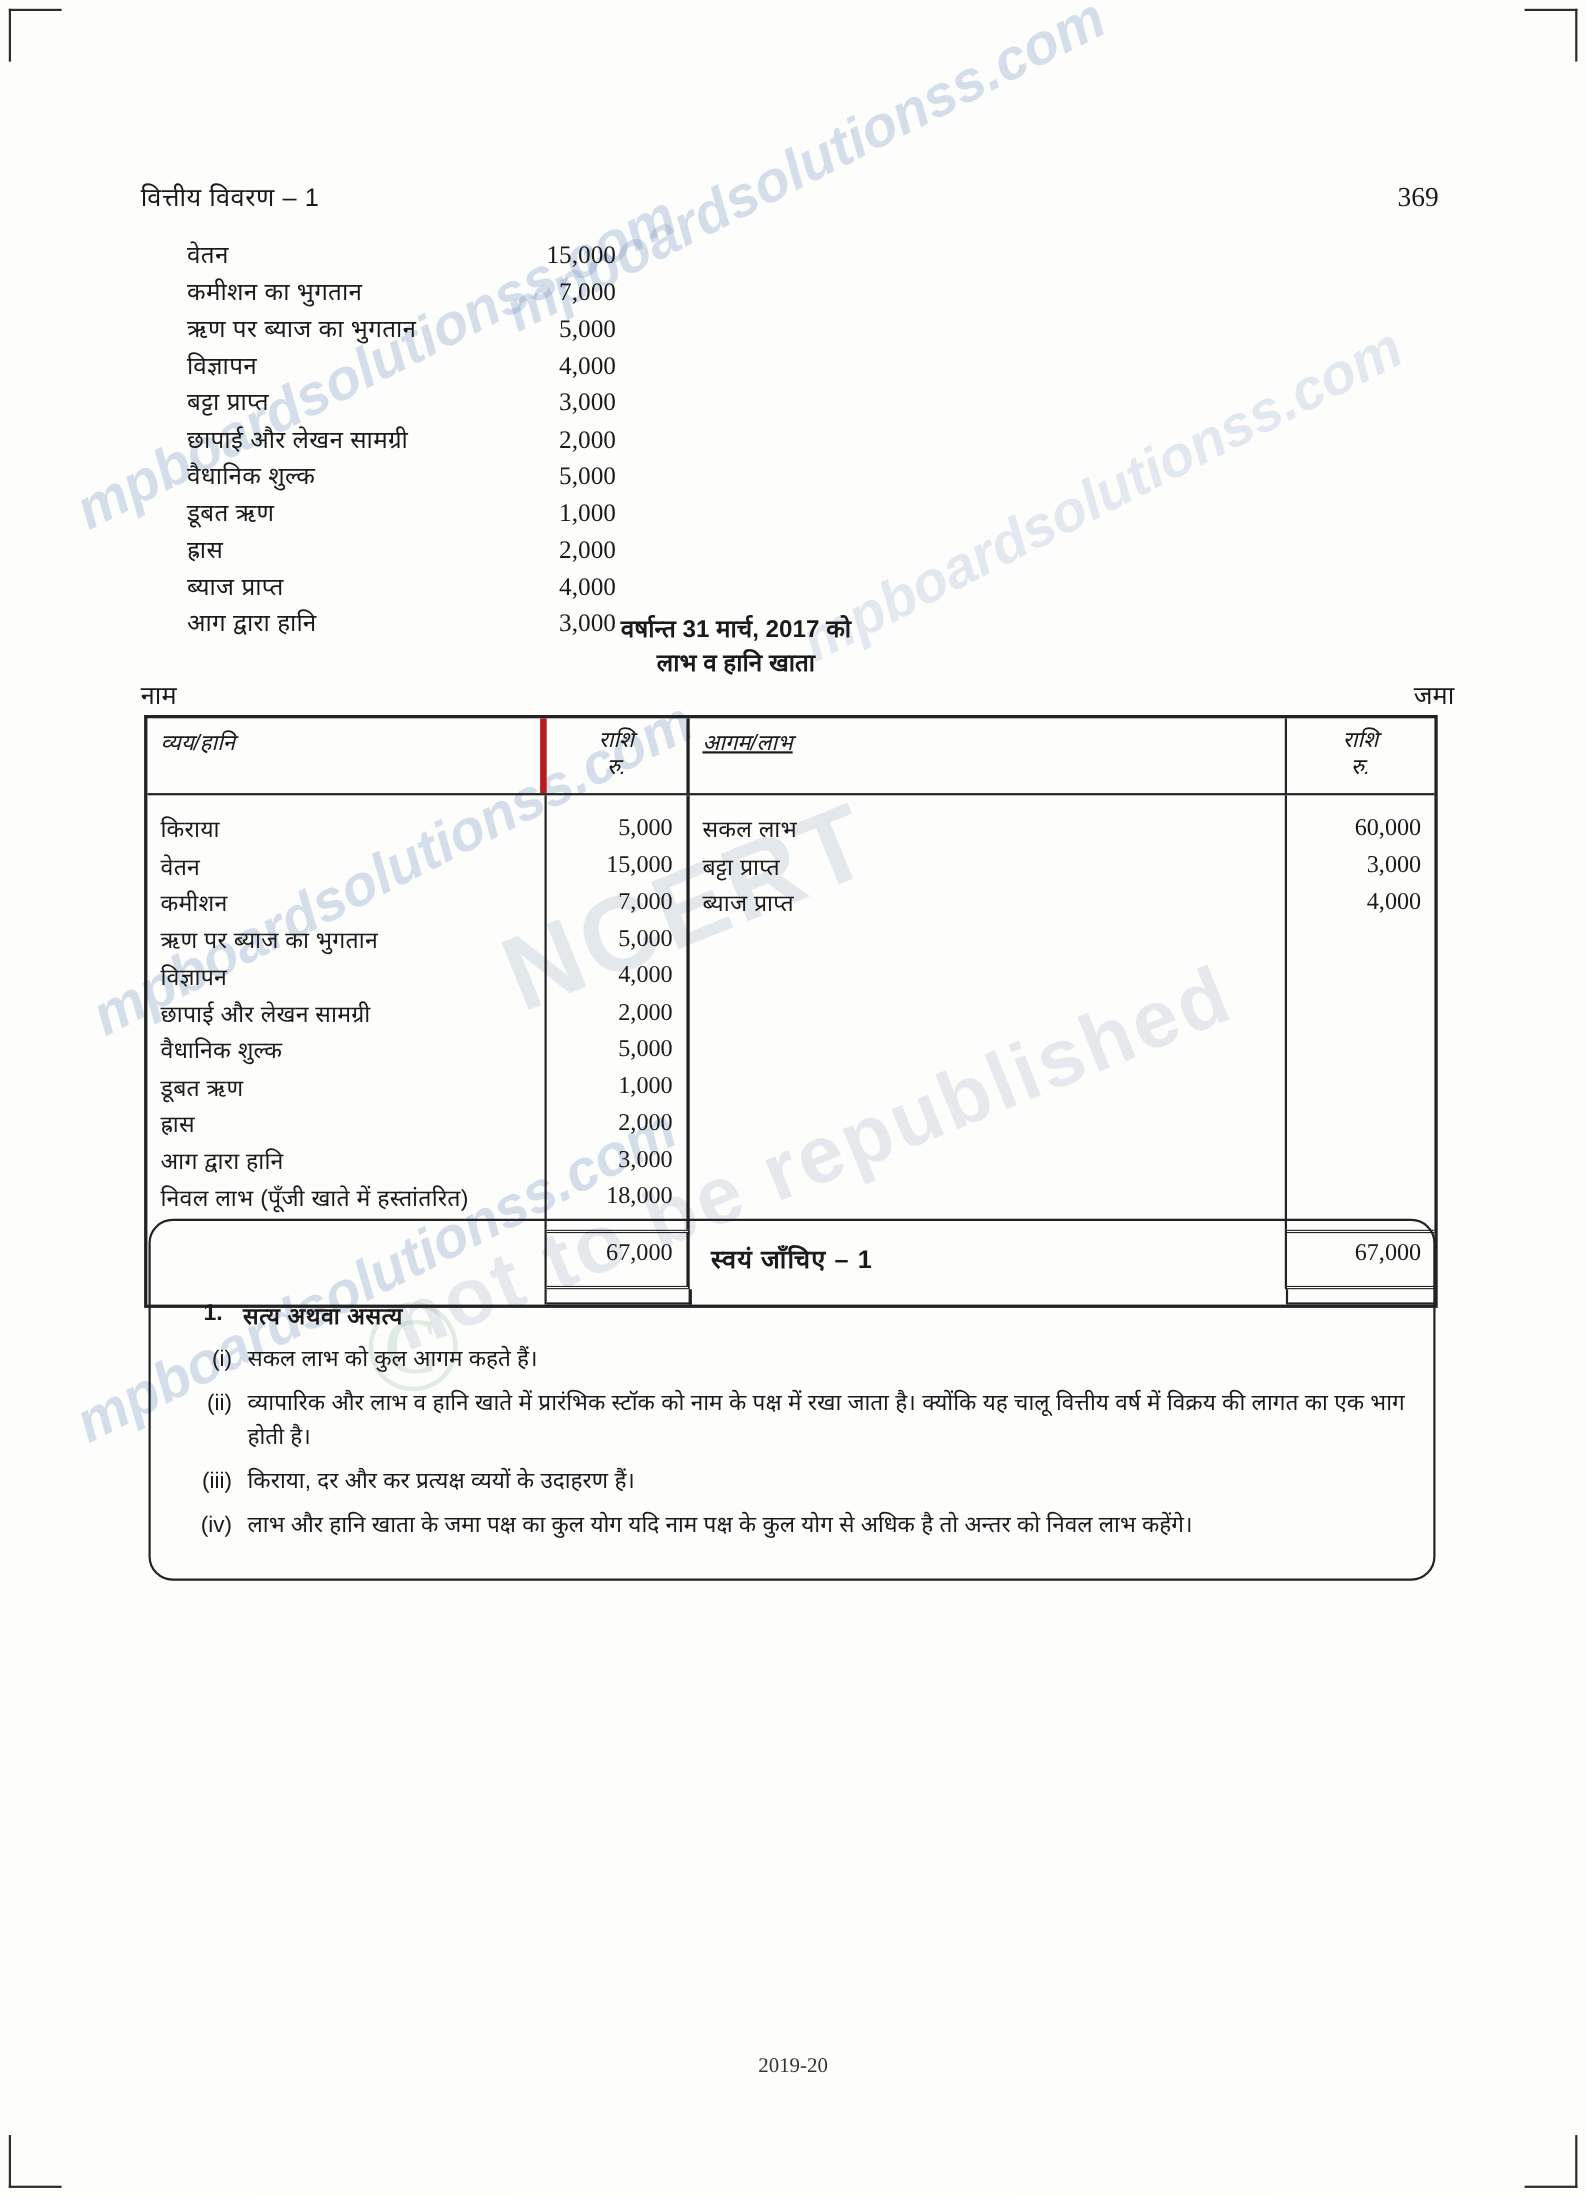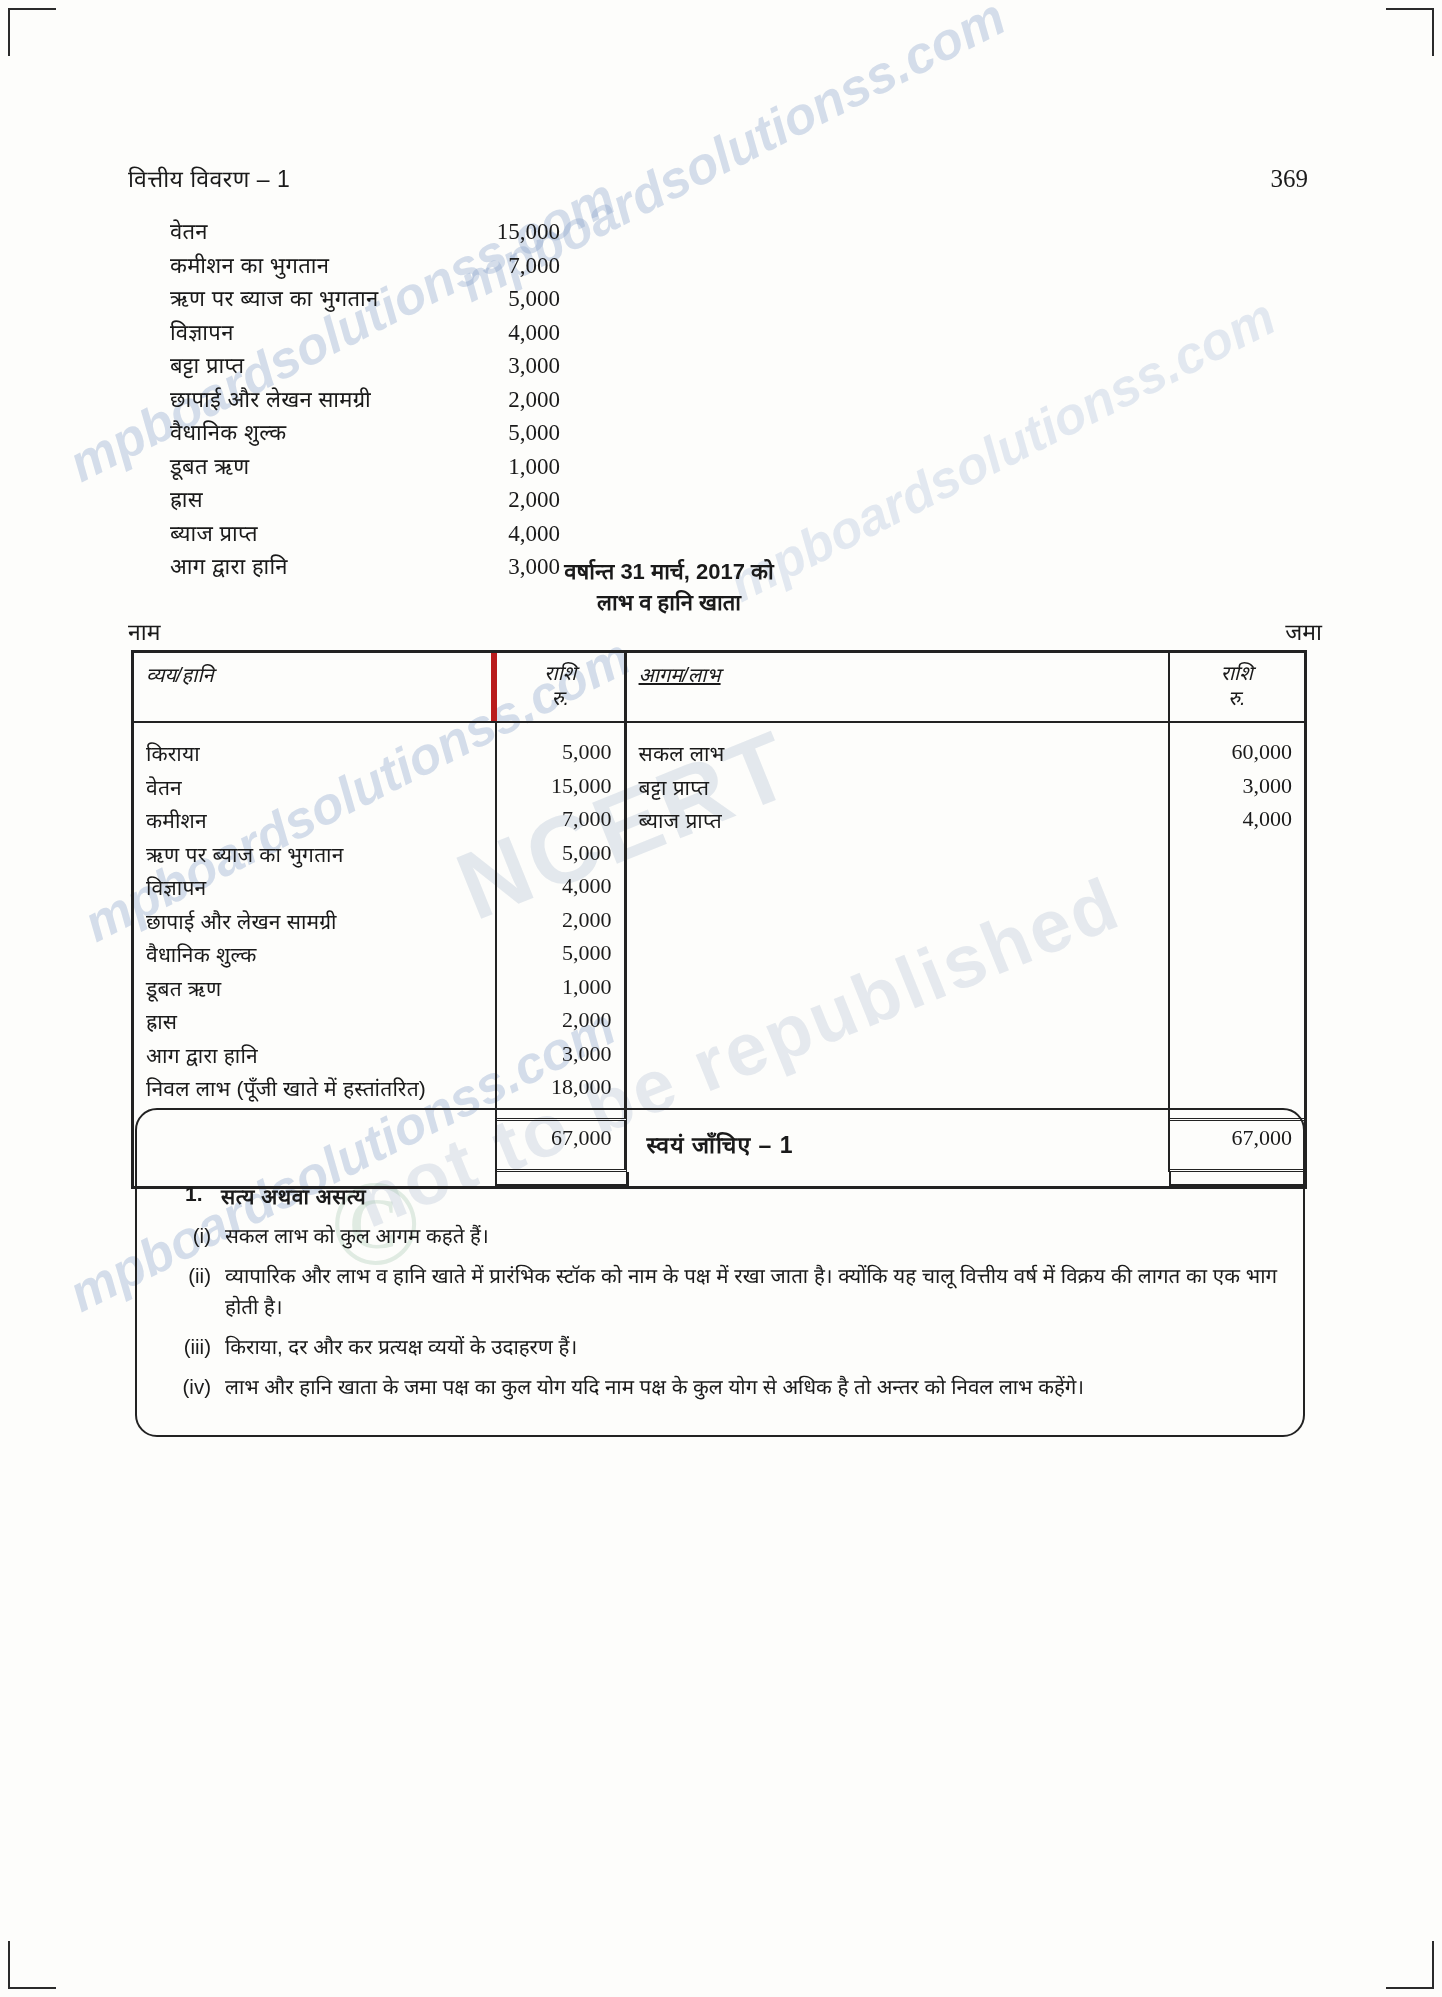--- a/index.html
+++ b/index.html
@@ -495,14 +495,15 @@
     <div class="cb-sub">
       <div class="cb-sub-num">(iii)</div>
       <div class="cb-sub-text">किराया, दर और कर प्रत्यक्ष व्ययों के उदाहरण हैं।</div>
     </div>
     <div class="cb-sub">
       <div class="cb-sub-num">(iv)</div>
       <div class="cb-sub-text">लाभ और हानि खाता के जमा पक्ष का कुल योग यदि नाम पक्ष के कुल योग से अधिक है तो अन्तर को निवल लाभ कहेंगे।</div>
     </div>
   </div>
 
+  <div class="footer-year">2019-20</div>
 
 </div>
 
 </body></html>

